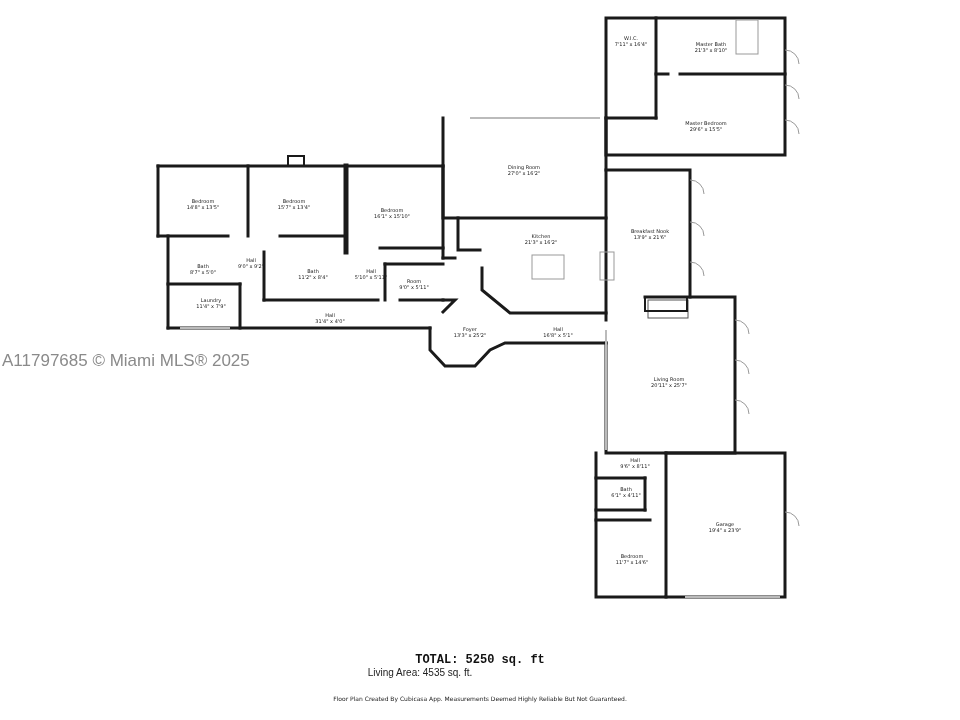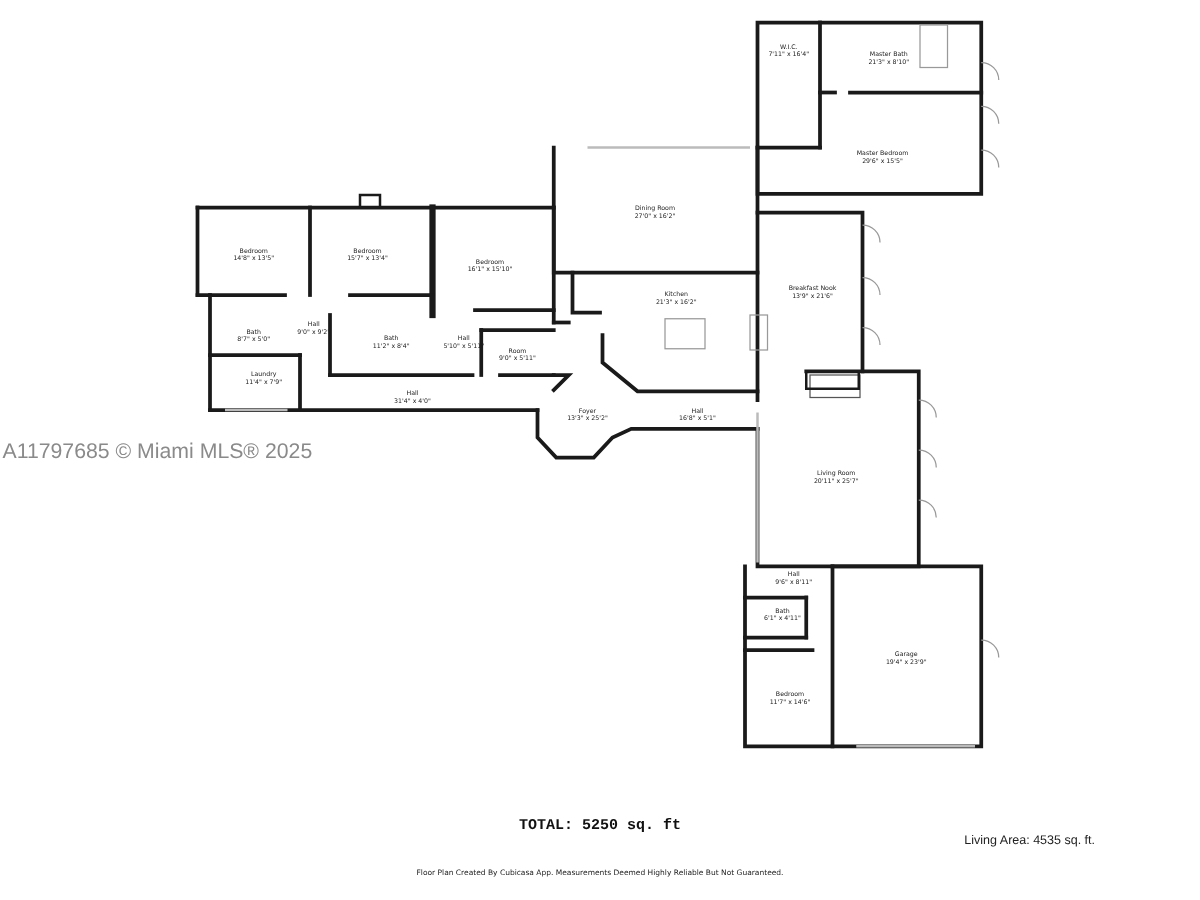--- a/index.html
+++ b/index.html
@@ -2,21 +2,21 @@
 <html><head>
   <meta charset="utf-8">
   <style>
     html, body { margin: 0; padding: 0; background: #ffffff; }
     body { width: 960px; height: 720px; position: relative; overflow: hidden; font-family: "DejaVu Sans", sans-serif; }
     #plan { position: absolute; left: 0; top: 0; width: 960px; height: 720px; }
     .room-label { position: absolute; text-align: center; transform: translate(-50%, -50%); font-size: 5px; line-height: 6px; color: #222; white-space: nowrap; font-family: "DejaVu Sans", sans-serif; }
     .room-label .dim { display: block; }
     .watermark { position: absolute; left: 2px; top: 351px; font-size: 17px; color: #8a8a8a; font-family: "Liberation Sans", sans-serif; letter-spacing: 0px; }
     .total { position: absolute; left: 0; width: 960px; top: 653px; text-align: center; font-family: Liberation Mono, monospace; font-weight: bold; font-size: 12px; color: #111; }
-    .living { position: absolute; left: 0; width: 840px; top: 667px; text-align: right; font-family: "Liberation Sans", sans-serif; font-size: 10px; color: #222; margin-left: 36px; }
+    .living { position: absolute; left: 0; width: 840px; top: 667px; text-align: center; font-family: "Liberation Sans", sans-serif; font-size: 10px; color: #222; }
     .credit { position: absolute; left: 0; width: 960px; top: 695px; text-align: center; font-family: "DejaVu Sans", sans-serif; font-size: 6px; color: #222; }
   </style>
 </head>
 <body>
 
 <svg id="plan" viewBox="0 0 960 720" xmlns="http://www.w3.org/2000/svg">
   <g stroke="#1a1a1a" stroke-width="3" fill="none" stroke-linecap="square">
 
     <polyline points="606,18 785,18 785,155 606,155 606,18"></polyline>
     <line x1="656" y1="18" x2="656" y2="118"></line>

